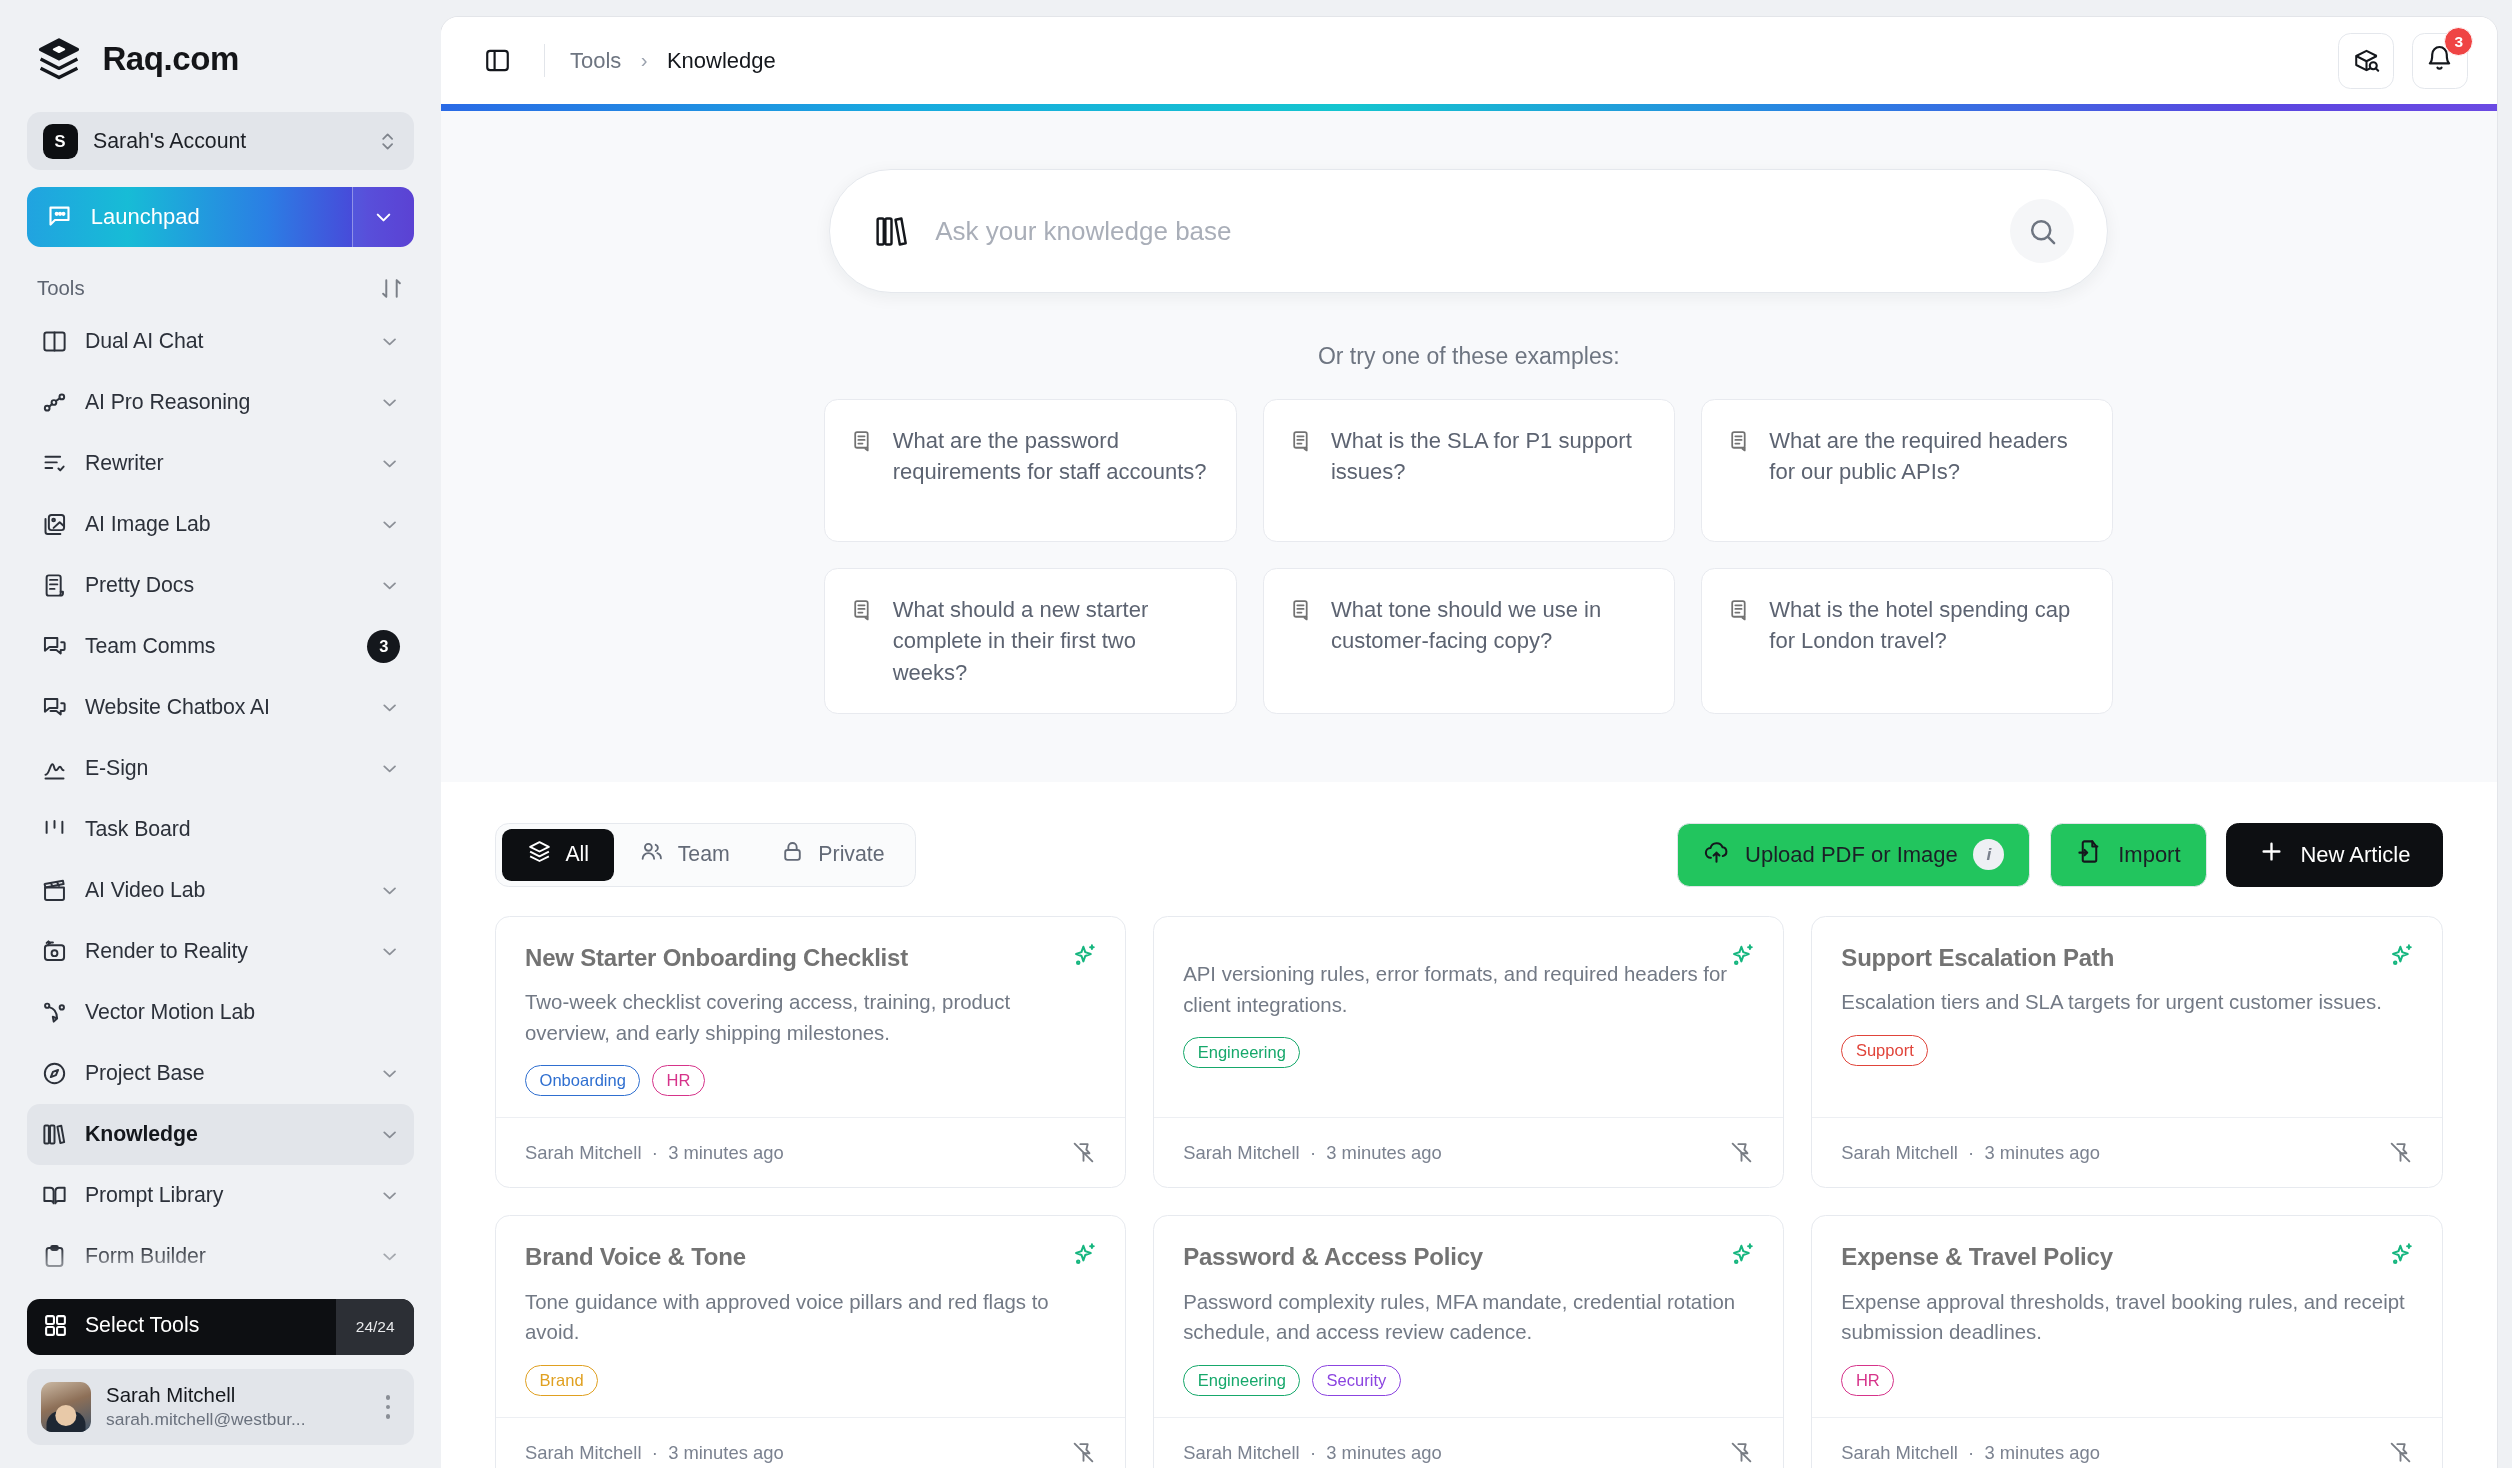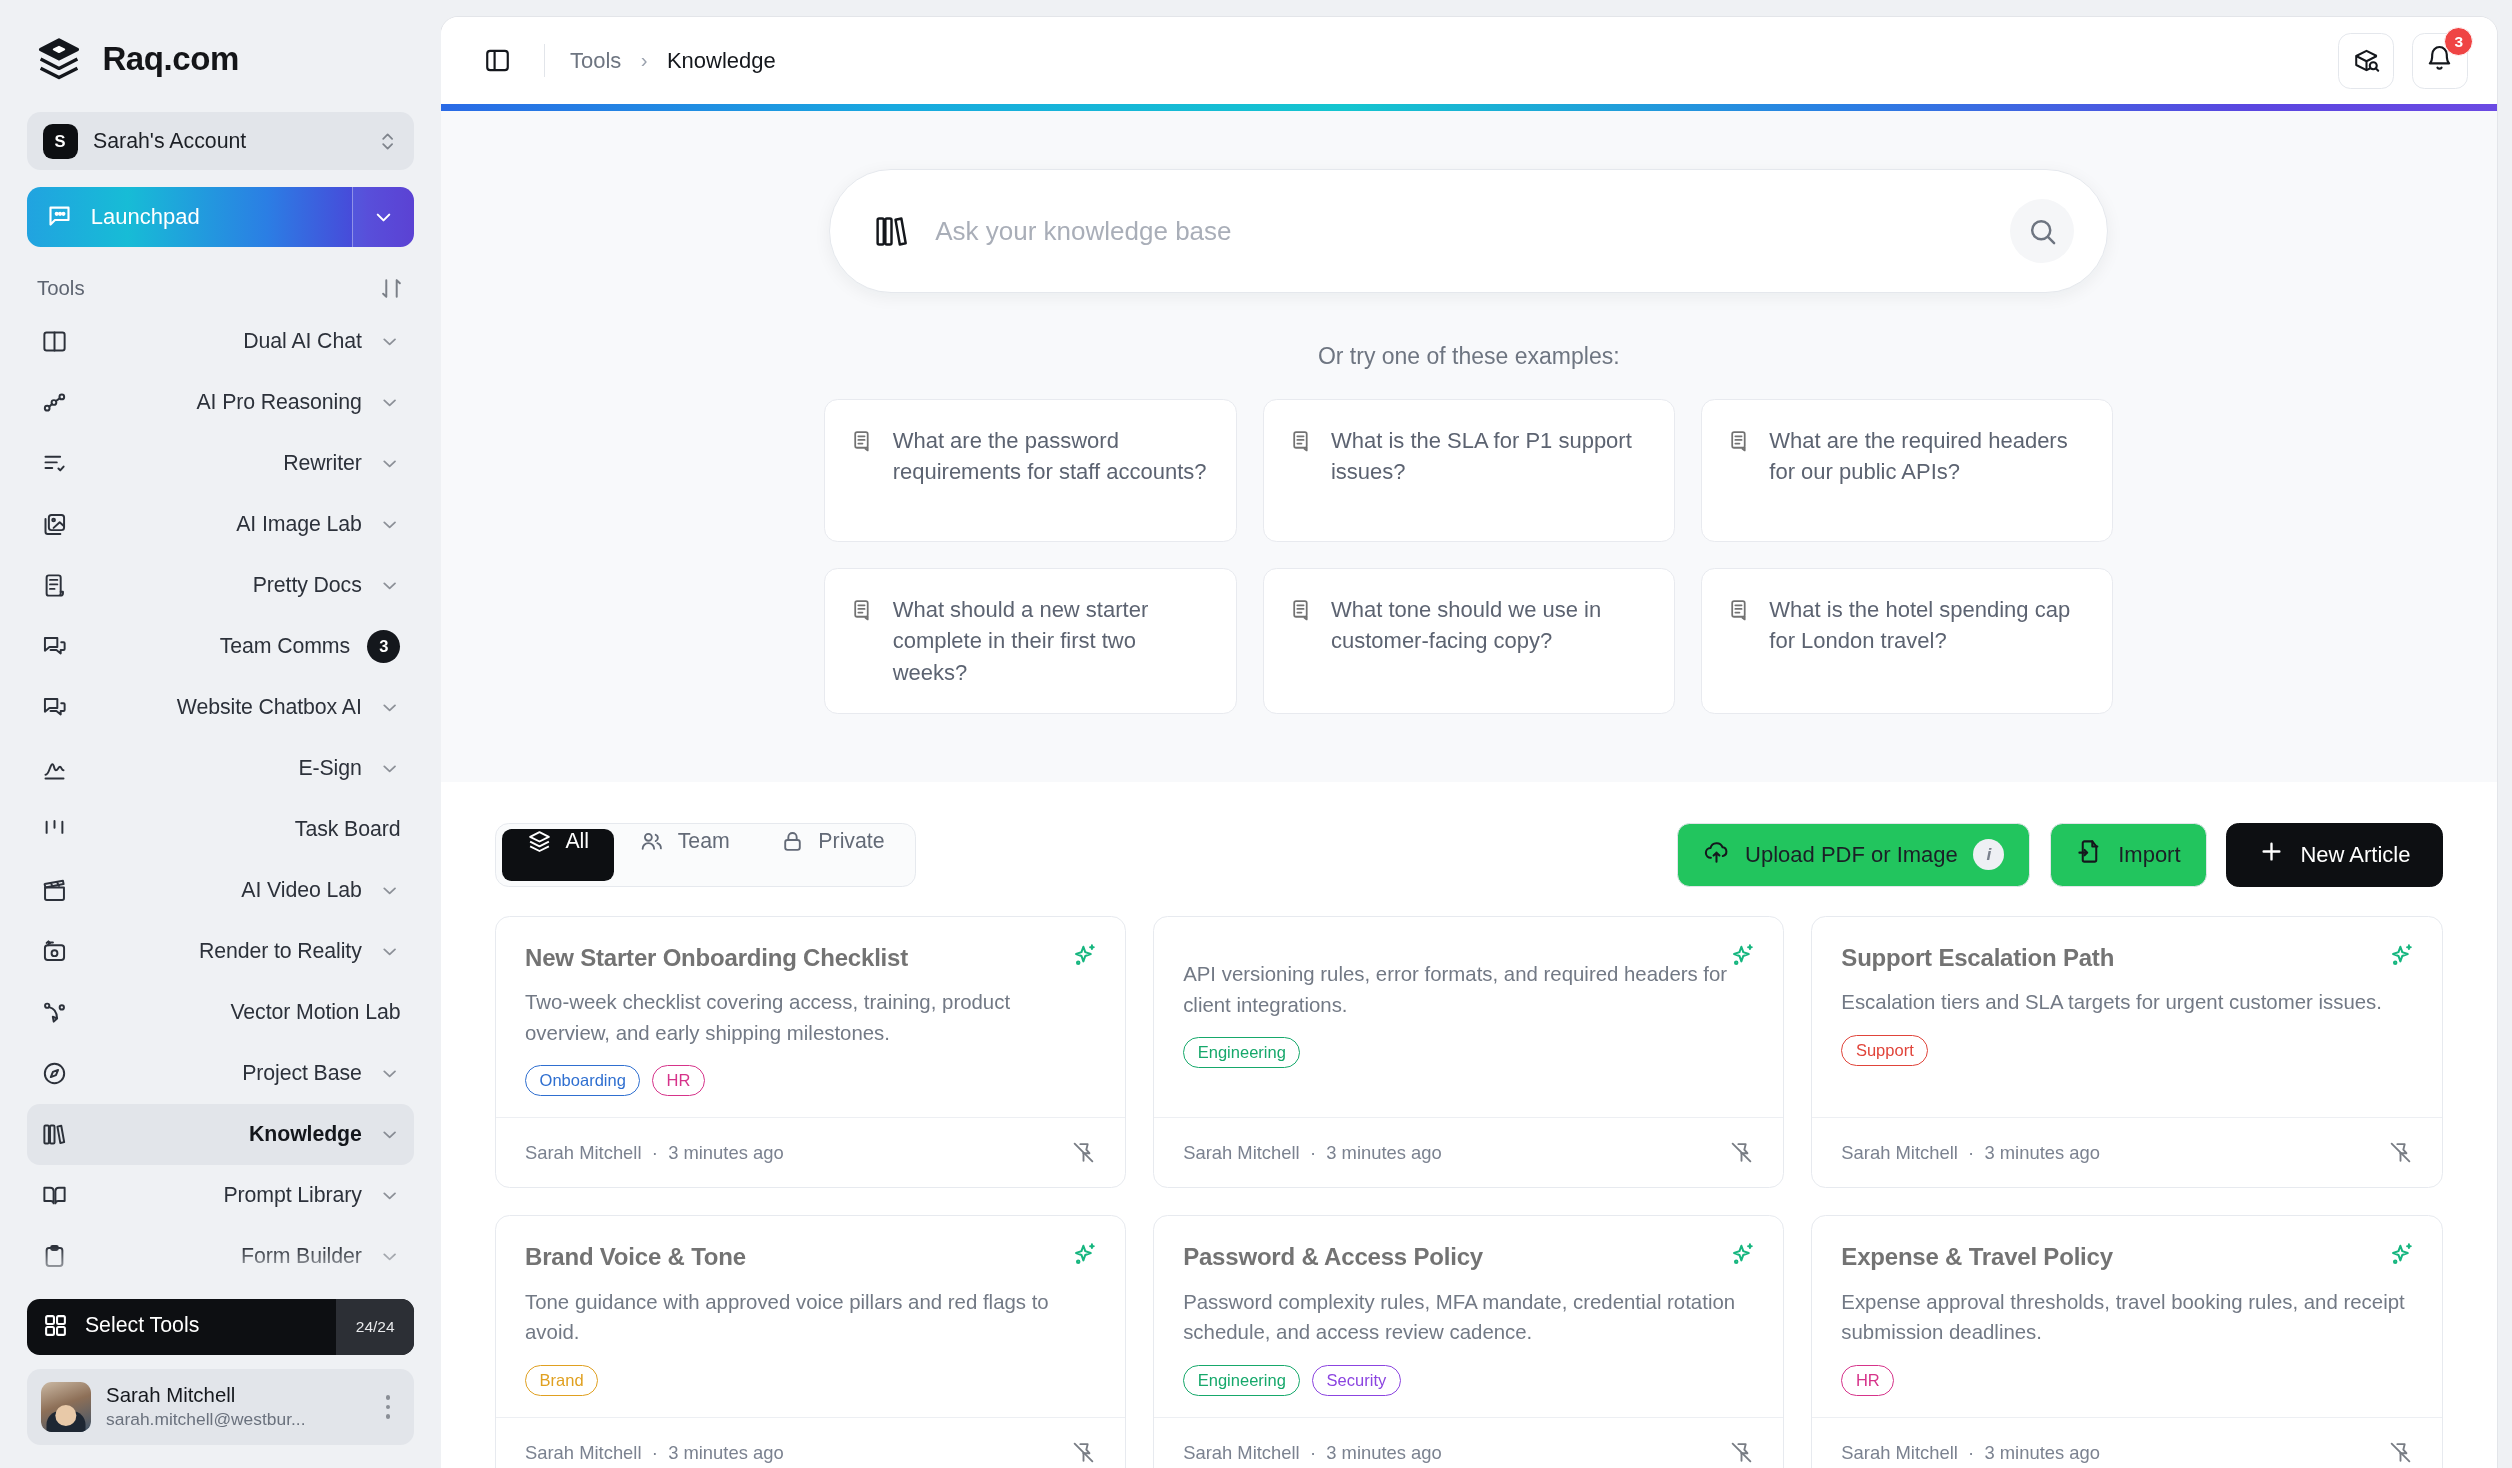--- a/index.html
+++ b/index.html
@@ -62,21 +62,21 @@
     background: rgba(255,255,255,.07);
   }
 
   .tools-head {
     display: flex; align-items: center; justify-content: space-between;
     padding: 29px 37px 9.7px 37px;
   }
   .tools-head-label { font-size: 20.4px; color: #5d6470; }
   .sort-icon { width: 25px; height: 25px; opacity:.7; cursor:pointer; }
 
-  .nav-scroll { flex: 1; overflow: hidden; padding: 0 27px; position: relative; text-align: right; }
+  .nav-scroll { flex: 1; overflow: hidden; padding: 0 27px; position: relative; }
   .nav-item {
     height: 61px;
     display: flex; align-items: center;
     padding: 0 13.6px 0 13.6px;
     gap: 17.4px;
     border-radius: 12.6px;
     cursor: pointer;
   }
   .nav-item.active { background: #e2e5ea; }
   .nav-ico { width: 27px; height: 27px; flex: 0 0 27px; display:flex; align-items:center; justify-content:center; }
@@ -198,21 +198,21 @@
   .ex-text { font-size: 22px; line-height: 1.42; color: #5c6371; }
 
   
   .library { background:#fff; padding: 41px 54px 0 54px; flex:1; overflow:hidden; }
   .lib-toolbar { display:flex; align-items:center; }
   .segmented {
     height: 64px; border:1px solid #e6e9ee; border-radius: 13.6px;
     background:#fafbfc; display:flex; align-items:center; padding: 5.8px;
   }
   .seg {
-    height: 52px; border-radius: 9.7px; display:flex; 
+    height: 52px; border-radius: 9.7px; display:flex; align-items:center;
     gap: 13.6px; padding: 0 25px; cursor:pointer; color:#636a77; font-size: 21.3px;
   }
   .seg.active { background:#0d0f12; color:#fff; }
   .lib-spacer { flex:1; }
   .btn {
     height: 64px; border-radius: 12.6px; border:1px solid #e2e5ea; background:#22c55e;
     display:flex; align-items:center; gap: 15.5px; padding: 0 25px;
     font-size: 22px; color:#1b1f26; cursor:pointer; margin-left: 19.4px;
     font-family: inherit;
   }

